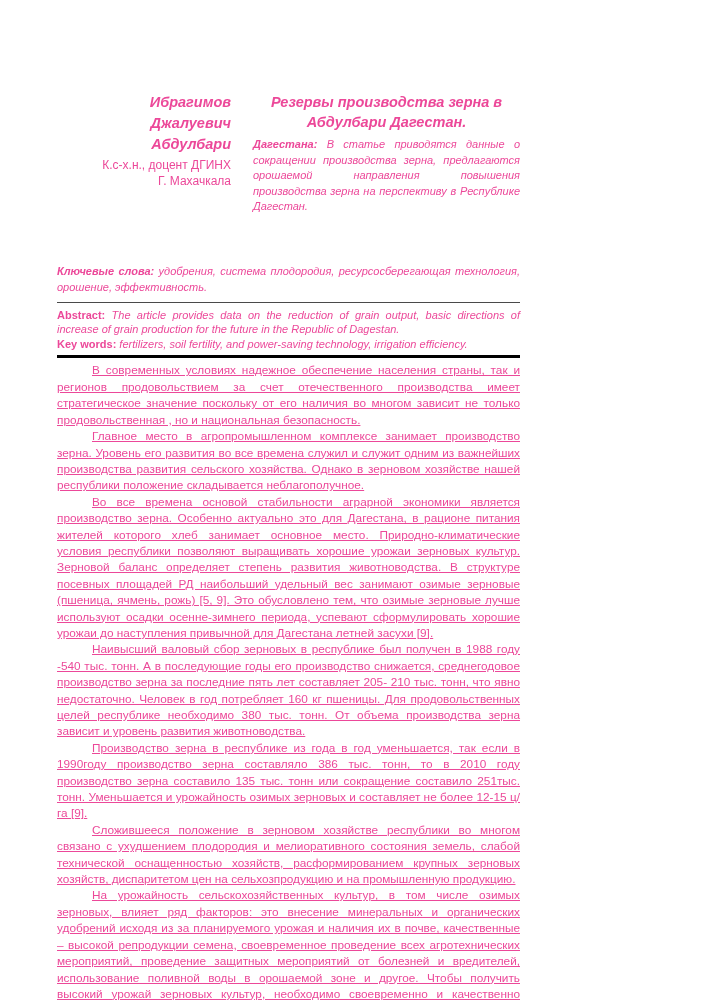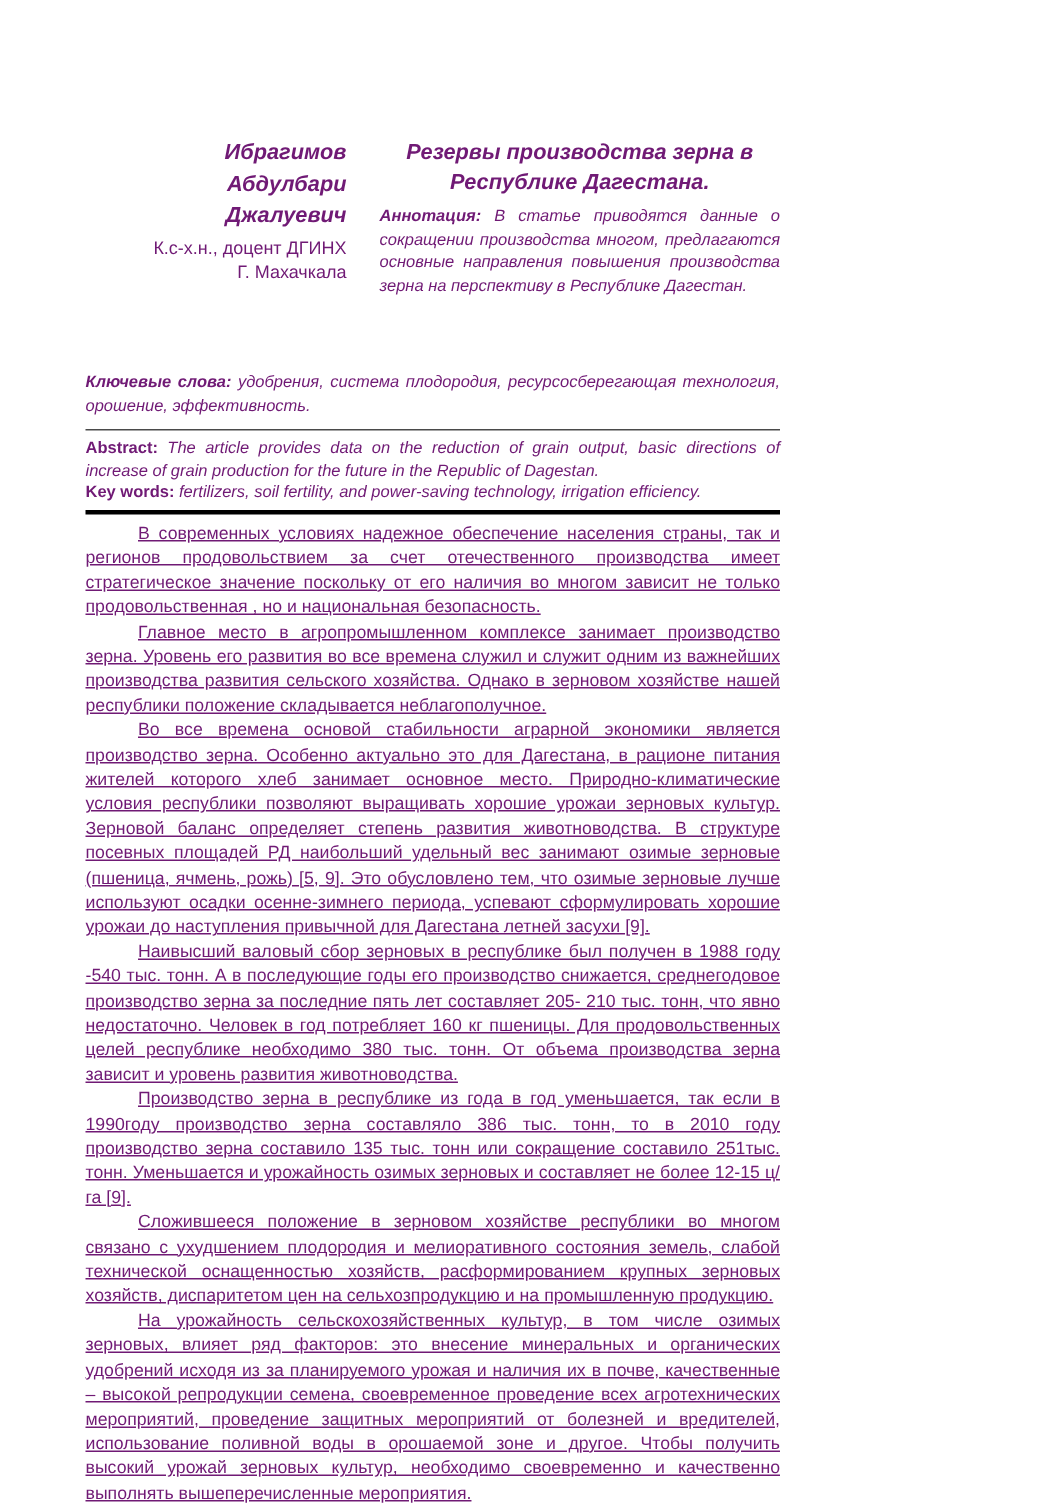--- a/index.html
+++ b/index.html
@@ -1,21 +1,21 @@
 <!DOCTYPE html>
 <html lang="ru"><head>
 <meta charset="utf-8">
 <style>
   html, body { margin: 0; padding: 0; background: #ffffff; }
   .page {
     width: 579px;
     height: 1003px;
     box-sizing: border-box;
     background: #ffffff;
-    color: #701a75;
+    color: #ec4899;
     font-family: "Liberation Sans", sans-serif;
     padding: 92px 59px 0 57px;
     overflow: hidden;
     position: relative;
   }
 
   
   .header { display: flex; align-items: flex-start; }
   .author-col { width: 174px; flex-shrink: 0; text-align: right; }
   .author-name div { font-size: 14.5px; font-weight: bold; font-style: italic; line-height: 21px; }
@@ -62,31 +62,31 @@
 </style>
 </head>
 <body>
 
 <div class="page">
 
   <div class="header">
     <div class="author-col">
       <div class="author-name">
         <div>Ибрагимов</div>
+        <div>Джалуевич</div>
         <div>Абдулбари</div>
-        <div>Джалуевич</div>
       </div>
       <div class="author-affil">
         <div>К.с-х.н., доцент ДГИНХ</div>
         <div>Г. Махачкала</div>
       </div>
     </div>
     <div class="title-col">
-      <p class="article-title">Резервы производства зерна в Республике Дагестана.</p>
-      <p class="annotation"><span class="bold-label">Аннотация:</span> <span>В статье приводятся данные о сокращении производства многом, предлагаются основные направления повышения производства зерна на перспективу в Республике Дагестан.</span></p>
+      <p class="article-title">Резервы производства зерна в Абдулбари Дагестан.</p>
+      <p class="annotation"><span class="bold-label">Дагестана:</span> <span>В статье приводятся данные о сокращении производства зерна, предлагаются орошаемой направления повышения производства зерна на перспективу в Республике Дагестан.</span></p>
     </div>
   </div>
 
   <p class="keywords"><span class="bold-label">Ключевые слова:</span> <span>удобрения, система плодородия, ресурсосберегающая технология, орошение, эффективность.</span></p>
 
   <hr class="thin-divider">
 
   <div class="english">
     <p class="en-abstract"><span class="bold-label">Abstract:</span> <span>The article provides data on the reduction of grain output, basic directions of increase of grain production for the future in the Republic of Dagestan.</span></p>
     <p class="en-keywords"><span class="bold-label">Key words:</span> <span>fertilizers, soil fertility, and power-saving technology, irrigation efficiency.</span></p>

